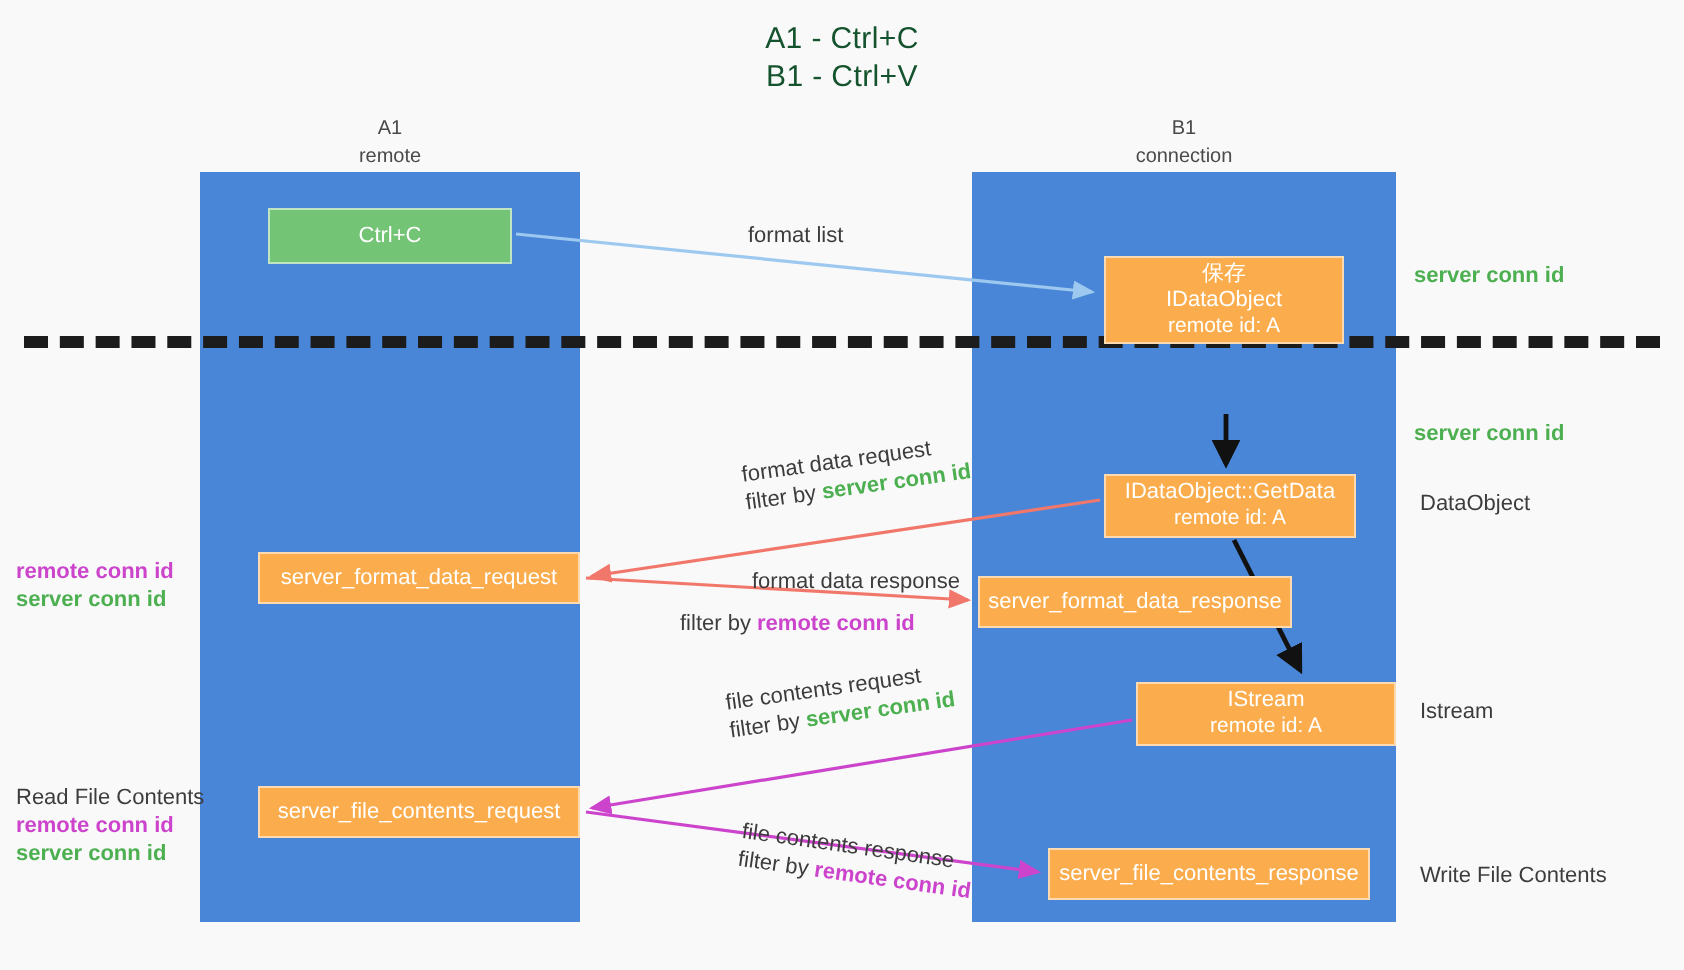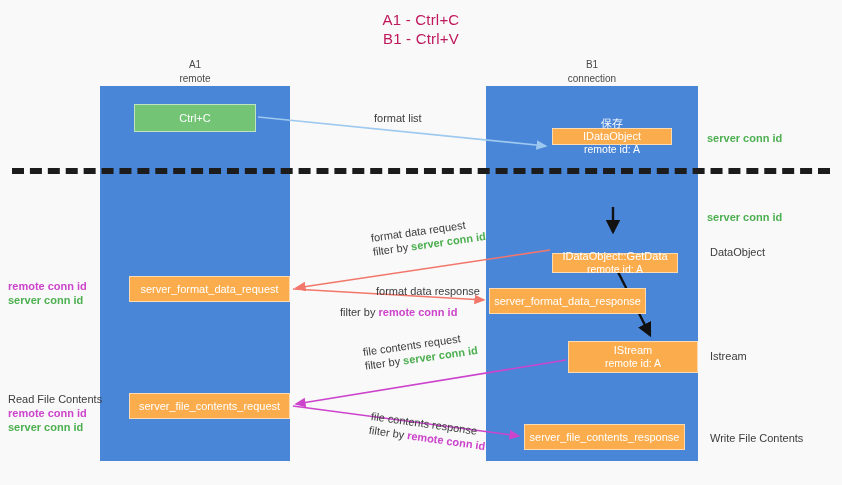--- a/index.html
+++ b/index.html
@@ -21,21 +21,21 @@
     height: 485px;
   }
   .abs { position: absolute; }
 
   
   #title {
     left: 0; top: 10px;
     width: 842px;
     text-align: center;
     font-size: 15px;
-    color: #be185d;
+    color: #14532d;
     line-height: 19px;
     letter-spacing: .2px;
   }
 
   
   .col-head {
     text-align: center;
     font-size: 10px;
     color: #4a4a4a;
     line-height: 14px;
@@ -64,23 +64,23 @@
     line-height: 13px;
     text-align: center;
     border: 1px solid rgba(255,255,255,0.55);
     padding: 2px 20px;
   }
   .box.green { background: #74c476; }
   .box.orange { background: #fbad4e; }
   .box .l2 { font-size: 10.5px; }
 
   #box-ctrlc   { left: 134px; top: 104px; width: 122px; height: 28px; }
-  #box-save    { left: 552px; top: 128px; width: 120px; height: 17px; }
+  #box-save    { left: 552px; top: 128px; width: 120px; height: 44px; }
   #box-ctrlv   { left: 554px; top: 179px; width: 118px; height: 27px; }
-  #box-getdata { left: 552px; top: 237px; width: 126px; height: 20px; margin-top: 16px; }
+  #box-getdata { left: 552px; top: 237px; width: 126px; height: 32px; }
   #box-sfdreq  { left: 129px; top: 276px; width: 161px; height: 26px; }
   #box-sfdres  { left: 489px; top: 288px; width: 157px; height: 26px; }
   #box-istream { left: 568px; top: 341px; width: 130px; height: 32px; }
   #box-sfcreq  { left: 129px; top: 393px; width: 161px; height: 26px; }
   #box-sfcres  { left: 524px; top: 424px; width: 161px; height: 26px; }
 
   
   #divider {
     left: 12px; top: 168px;
     width: 818px; height: 0;

